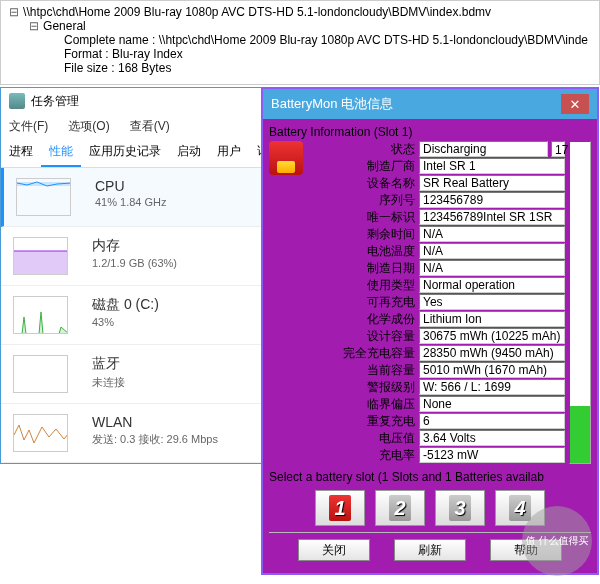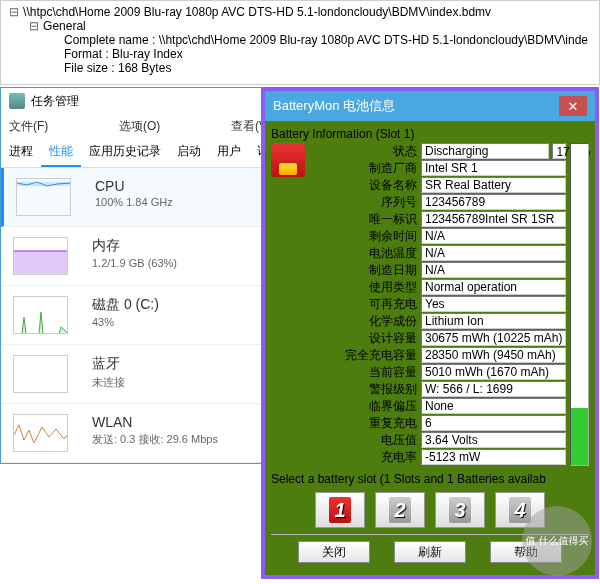--- a/index.html
+++ b/index.html
@@ -9,36 +9,36 @@
   .filetree { position: absolute; top: 0; left: 0; right: 0; height: 85px; background: #fff; border: 1px solid #ccc; padding: 4px 8px; font-family: "Courier New", monospace; font-size: 12px; color: #000; }
   .filetree .line { white-space: nowrap; }
   .filetree .indent1 { padding-left: 20px; }
   .filetree .indent2 { padding-left: 55px; }
   .filetree .boxicon::before { content: "⊟"; margin-right: 4px; color: #666; }
   
   
   .taskmgr { position: absolute; top: 87px; left: 0; width: 280px; background: #fff; border: 1px solid #4a9cd6; }
   .taskmgr-title { background: #fff; color: #000; padding: 5px 8px; display: flex; align-items: flex-start; }
   .taskmgr-title .icon { width: 16px; height: 16px; margin-right: 6px; background: linear-gradient(#7bb, #588); border-radius: 2px; }
-  .menubar { padding: 3px 8px; font-size: 12px; color: #333; display: flex; gap: 20px; justify-content: space-between; }
+  .menubar { padding: 3px 8px; font-size: 12px; color: #333; display: flex; gap: 20px; }
   .menubar span { cursor: default; }
   .tabbar { display: flex; background: #fff; border-bottom: 1px solid #ddd; font-size: 12px; }
   .tabbar .tab { padding: 5px 8px; cursor: default; }
   .tabbar .tab.active { border-bottom: 2px solid #1e90ff; color: #1e90ff; }
   .perf-items { padding: 0; }
   .perf-item { display: flex; padding: 10px 12px; border-bottom: 1px solid #eee; gap: 24px; align-items: flex-start; }
   .perf-item.active { border-left: 3px solid #1e90ff; background: #f5faff; }
   .mini-graph { width: 55px; height: 38px; border: 1px solid #ccc; position: relative; overflow: hidden; }
   .mini-graph svg { width: 100%; height: 100%; }
   .perf-text { flex: 1; }
   .perf-name { font-size: 14px; color: #333; }
   .perf-stat { font-size: 11px; color: #666; margin-top: 2px; }
   
   
-  .batmon { position: absolute; top: 87px; left: 261px; width: 338px; background: #4d7c0f; border: 4px solid #8b5cf6; }
+  .batmon { position: absolute; top: 87px; left: 261px; width: 338px; background: #a21caf; border: 2px solid #8b5cf6; }
   .batmon-title { background: #4aa8e0; color: #fff; padding: 5px 8px; display: flex; justify-content: space-between; align-items: center; font-size: 13px; }
   .batmon-title .close { width: 28px; height: 20px; background: #c75050; color: #fff; display: flex; align-items: center; justify-content: center; cursor: pointer; font-size: 13px; }
   .batmon-body { padding: 6px; font-family: "Courier New", monospace; font-size: 12px; }
   .batmon-heading { margin-bottom: 2px; }
   .info-area { display: flex; gap: 4px; }
   .info-icon { width: 34px; height: 34px; flex-shrink: 0; background: linear-gradient(#e33,#b11); border-radius: 4px; position: relative; }
   .info-icon::after { content: ""; position: absolute; bottom: 2px; left: 8px; width: 18px; height: 12px; background: linear-gradient(#fd3,#fa0); border-radius: 2px; }
   .info-table { flex: 1; }
   .info-row { display: flex; line-height: 17px; margin-left: 28px; }
   .info-label { width: 84px; text-align: right; padding-right: 4px; color: #000; }
@@ -87,21 +87,21 @@
     <div class="tab">详</div>
   </div>
   <div class="perf-items">
     <div class="perf-item active">
       <div class="mini-graph"><svg>
             <polyline points="0,4 10,6 20,3 30,7 40,5 55,4" stroke="#1e90ff" fill="none"></polyline>
             <rect x="0" y="3" width="55" height="4" fill="#1e90ff" opacity="0.2"></rect>
           </svg></div>
       <div class="perf-text">
           <div class="perf-name">CPU</div>
-          <div class="perf-stat">100% 1.84 GHz</div>
+          <div class="perf-stat">41% 1.84 GHz</div>
         </div>
     </div>
     <div class="perf-item">
       <div class="mini-graph"><svg>
             <rect x="0" y="13" width="55" height="25" fill="#8a2be2" opacity="0.25"></rect>
             <line x1="0" y1="13" x2="55" y2="13" stroke="#8a2be2"></line>
           </svg></div>
       <div class="perf-text">
           <div class="perf-name">内存</div>
           <div class="perf-stat">1.2/1.9 GB (63%)</div>

